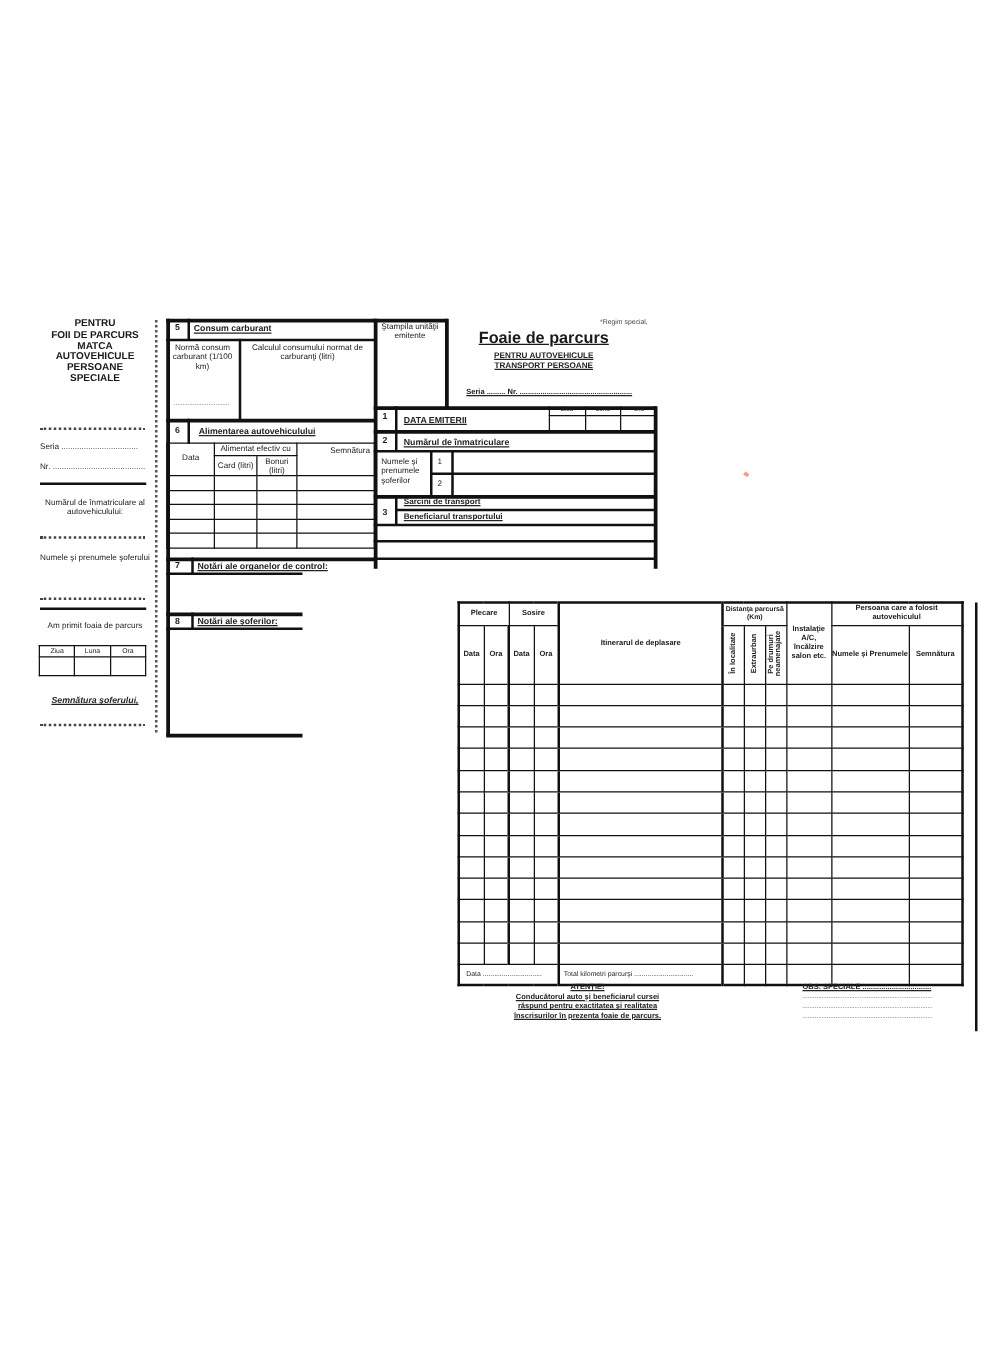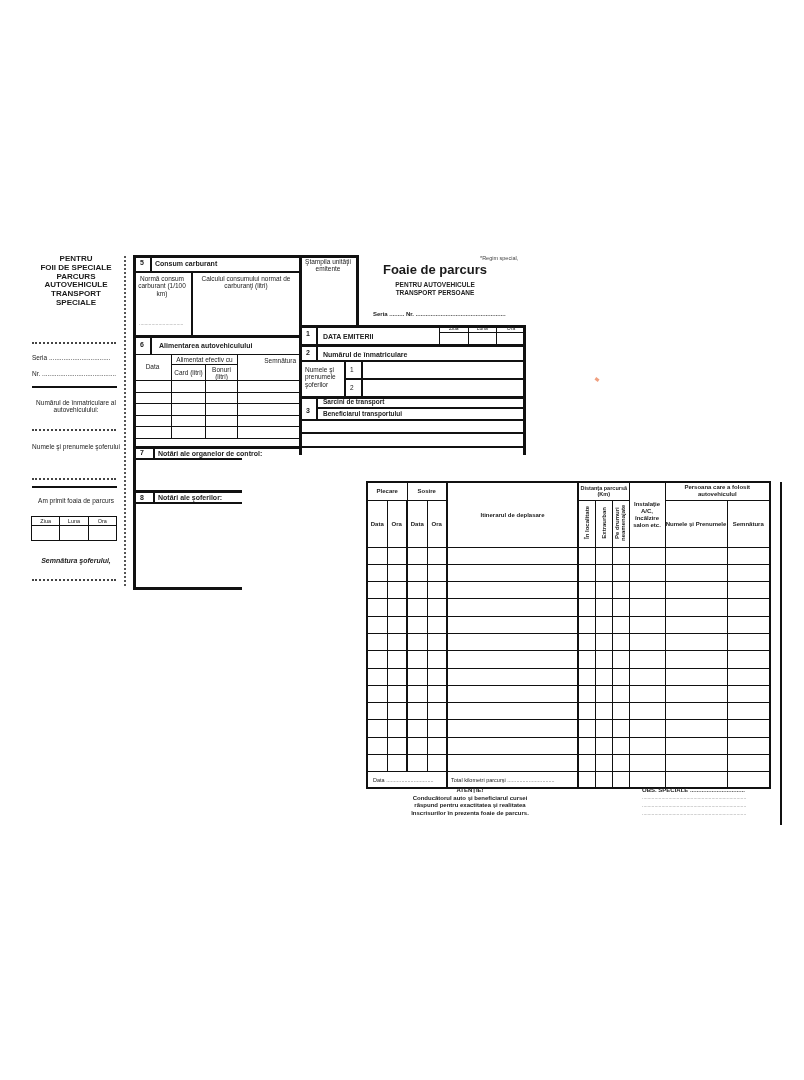--- a/index.html
+++ b/index.html
@@ -1,20 +1,20 @@
 <!DOCTYPE html>
 <html><head>
 <meta charset="utf-8">
 <style>
   * { box-sizing: border-box; margin: 0; padding: 0; }
   html, body { width: 804px; height: 1080px; background: #ffffff; overflow: hidden; }
   body { position: relative; font-family: "Liberation Sans", sans-serif; color: #1a1a1a; }
   .abs { position: absolute; }
   .t { font-size: 6.5px; line-height: 1.15; color: #222; }
-  .b { font-weight: bold; }
+  .b { font-weight: bold; text-decoration: underline; }
   .c { text-align: center; }
   .hl { position: absolute; background: #111; }
   .vl { position: absolute; background: #111; }
   .dotrow { position: absolute; border-top: 2px dotted #444; height: 0; }
   .dotv { position: absolute; border-left: 2px dotted #555; width: 0; }
   .num { position: absolute; font-size: 7px; font-weight: bold; text-align: center; }
 
   
   #matca-title { left: 22px; top: 255px; width: 108px; font-size: 8px; font-weight: bold; text-align: center; line-height: 1.1; }
 
@@ -26,24 +26,24 @@
   .vert { writing-mode: vertical-rl; transform: rotate(180deg); display: inline-block; white-space: nowrap; font-size: 6px; font-weight: bold; }
   .vert2 { writing-mode: vertical-rl; transform: rotate(180deg); display: inline-block; font-size: 6px; font-weight: bold; line-height: 1.05; }
   table.grid tr.body td { height: 17.3px; }
   table.grid td.thick-l, table.grid th.thick-l { border-left: 2.5px solid #111; }
 </style>
 </head>
 <body>
 
 <div id="matca-title" class="abs">
   <div>PENTRU</div>
-  <div>FOII DE SPECIALE</div>
-  <div>PARCURS</div>
+  <div>FOII DE PARCURS</div>
+  <div>MATCA</div>
   <div>AUTOVEHICULE</div>
-  <div>TRANSPORT</div>
+  <div>PERSOANE</div>
   <div>SPECIALE</div>
 </div>
 <div class="dotrow" style="left:32px; top:342px; width:84px;"></div>
 <div class="abs t" style="left:32px; top:354px; width:90px; white-space:nowrap; overflow:hidden;">Seria ..................................</div>
 <div class="abs t" style="left:32px; top:370px; width:90px; white-space:nowrap; overflow:hidden;">Nr. .........................................</div>
 <div class="hl" style="left:32px; top:386px; width:85px; height:2px;"></div>
 <div class="abs t c" style="left:28px; top:399px; width:96px;">Numărul de înmatriculare al autovehiculului:</div>
 <div class="dotrow" style="left:32px; top:429px; width:84px;"></div>
 <div class="abs t c" style="left:28px; top:443px; width:96px;">Numele şi prenumele şoferului</div>
 <div class="dotrow" style="left:32px; top:478px; width:84px;"></div>

